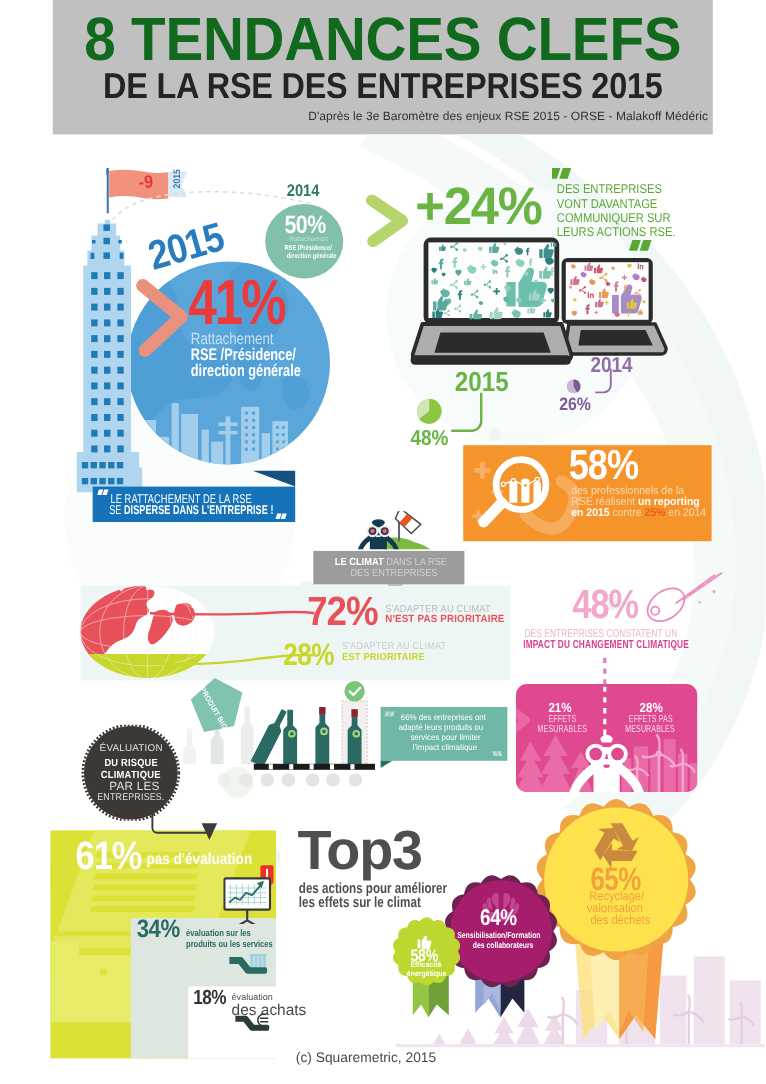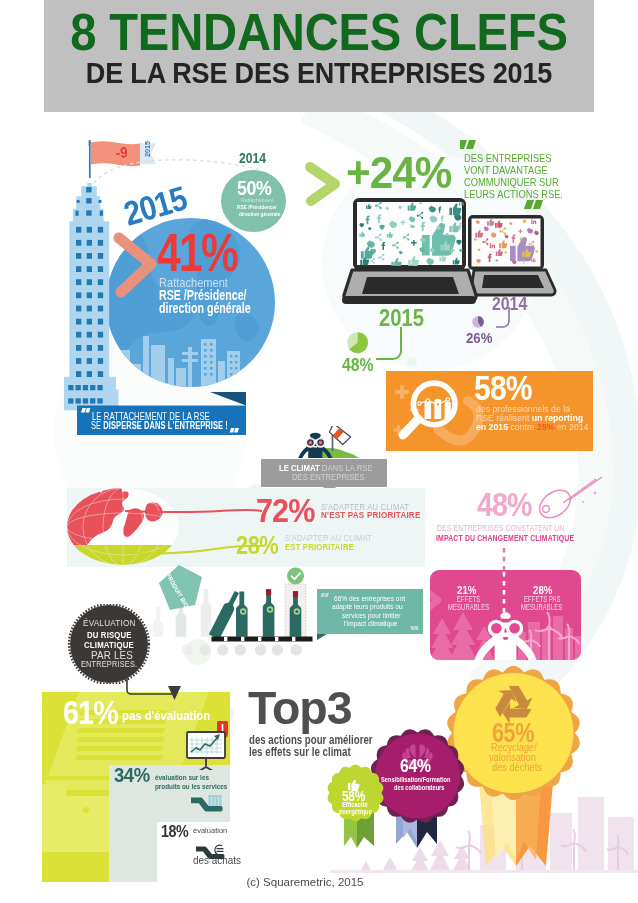--- a/index.html
+++ b/index.html
@@ -18,20 +18,21 @@
   #footer{left:0;top:876px;width:610px;text-align:center;font-size:11.5px;color:#4a4a4a;}
 </style>
 </head>
 <body>
 
 <div id="root">
 
 <div class="abs" id="hdr">
   <div class="ctext" id="hdr-title">8 TENDANCES CLEFS</div>
   <div class="ctext" id="hdr-sub">DE LA RSE DES ENTREPRISES 2015</div>
+  <div class="ctext" id="hdr-src">D'après le 3e Baromètre des enjeux RSE 2015 - ORSE - Malakoff Médéric</div>
 </div>
 <div class="ctext" id="footer">(c) Squaremetric, 2015</div>
 
 <svg class="abs" style="left:0;top:112px;width:638px;height:791px;" viewBox="0 0 638 791">
   <path d="M360 -10 C 470 40 560 140 590 260 C 620 380 580 470 500 540 L 530 600 C 625 515 665 395 630 255 C 595 110 480 20 380 -30 Z" fill="#f0f7f6"></path>
   <path d="M300 10 C 430 70 540 180 570 300 C 598 415 552 500 470 560 L 482 590 C 580 525 635 420 605 285 C 572 140 450 30 318 -20 Z" fill="#f5faf9"></path>
   <circle cx="430" cy="150" r="108" fill="#f7fbfb"></circle>
   <ellipse cx="150" cy="320" rx="96" ry="108" fill="#fbfdfd"></ellipse>
   <g fill="#ecf4f0" opacity="0.85">
     <circle cx="224" cy="602" r="10"></circle>
@@ -867,21 +868,21 @@
     <rect x="17.5" y="0.5" width="2.6" height="11"></rect>
         <rect x="21" y="0.5" width="2.6" height="11"></rect>
     <rect x="24.5" y="0.5" width="2.6" height="11"></rect>
         <rect x="28" y="0.5" width="2.6" height="11"></rect>
     <rect x="17" y="0" width="14" height="2"></rect>
   </g>
   <path d="M0 2.6 h9.6 q 1.4 0 2.2 1.1 l 5.8 7.4 h12.2 q 1.8 0 1.8 1.7 v 2 q 0 1.7 -1.8 1.7 h-14.2 q -1.4 0 -2.2 -1.1 l -5.6 -7.1 h-7.8 z" fill="#2b6a63"></path>
 </svg>
 <div class="ctext" style="left:161px;top:823px;font-size:17px;font-weight:bold;color:#333333;letter-spacing:-0.5px;transform:scaleX(0.84);transform-origin:left top;">18%</div>
 <div class="ctext" style="left:193px;top:827px;font-size:7.6px;color:#4a4a4a;transform:scaleX(0.99);transform-origin:left top;">évaluation</div>
-<div class="ctext" style="left:193px;top:835px;font-size:10px;color:#4a4a4a;transform:scaleX(0.99);transform-origin:left top;margin-top:21px;">des achats</div>
+<div class="ctext" style="left:193px;top:835px;font-size:13px;color:#4a4a4a;transform:scaleX(0.99);transform-origin:left top;">des achats</div>
 <svg class="abs" style="left:196px;top:844px;width:30px;height:17px;" viewBox="0 0 30 17">
   <g stroke="#2b3a3a" stroke-width="1.2" fill="none">
     <path d="M26 1.6 a 5 5 0 1 0 0 9"></path>
         <path d="M20.5 4.6 h7 M20.5 7.4 h7"></path>
   </g>
   <path d="M0 2.4 h8.6 q 1.2 0 2 1 l 5.2 6.6 h11 q 1.6 0 1.6 1.5 v 1.8 q 0 1.6 -1.6 1.6 h-12.8 q -1.2 0 -2 -1 l -5 -6.4 h-7 z" fill="#2b3a3a"></path>
 </svg>
 
 <svg class="abs" style="left:330px;top:795px;width:308px;height:78px;" viewBox="0 0 308 78">
   <g fill="#f0e3ee">

